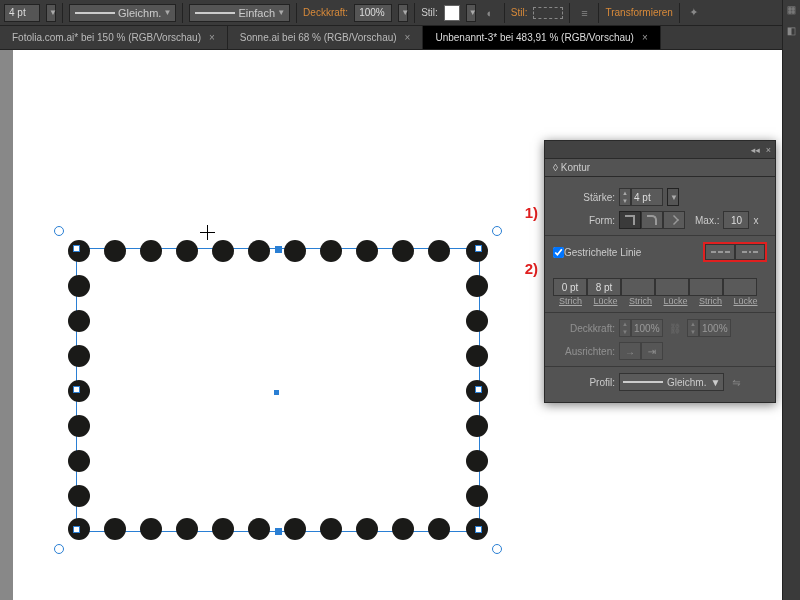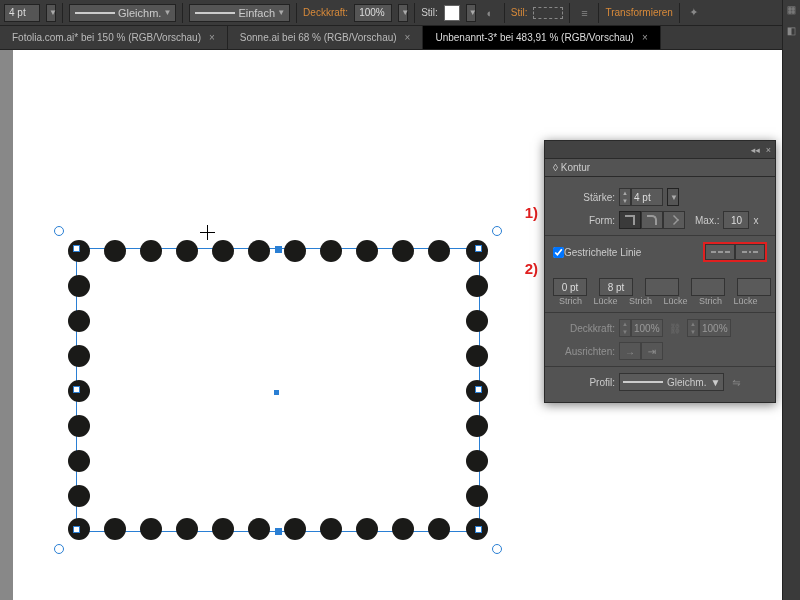--- a/index.html
+++ b/index.html
@@ -54,24 +54,24 @@
 .btn3 { display: flex; }
 .btn3 .b { width: 22px; height: 18px; background: #5a5a5a; border: 1px solid #333; display: flex; align-items: center; justify-content: center; cursor: pointer; }
 .btn3 .b.active { background: #3a3a3a; border-color: #222; }
 .btn3 .b.dis { opacity: 0.4; }
 .red-box { border: 2px solid #e02020 !important; position: relative; z-index: 5; }
 .cap-icon { width: 10px; height: 8px; border: 1px solid #999; }
 .cap-round { border-radius: 0 4px 4px 0; }
 .cap-proj { border-right: 3px solid #999; }
 .corner-icon { width: 10px; height: 10px; border-top: 2px solid #999; border-right: 2px solid #999; }
 .hr { height: 1px; background: #3a3a3a; margin: 6px -8px; }
-.dash-row { display: flex; gap: 12px; margin-top: 16px; }
+.dash-row { display: flex; gap: 0; margin-top: 16px; }
 .dash-field { width: 34px; height: 18px; background: #5a5a5a; border: 1px solid #333; color: #ddd; font-size: 10px; text-align: center; }
 .dash-labels { display: flex; font-size: 9px; color: #aaa; }
-.dash-labels span { width: 35px; text-align: center; }
+.dash-labels span { width: 35px; text-align: center; text-decoration: underline; }
 .arrow-dd { display: flex; align-items: center; background: #5a5a5a; border: 1px solid #333; height: 18px; width: 48px; padding: 0 3px; }
 .arrow-line { flex: 1; height: 1px; background: #ccc; }
 .arrow-dd .arrow { font-size: 7px; color: #aaa; margin-left: 3px; }
 .swap-icon { width: 16px; height: 16px; display: flex; align-items: center; justify-content: center; color: #888; }
 .check { display: flex; align-items: center; }
 .check input { width: 11px; height: 11px; }
 .dash-mode { display: flex; margin-left: auto; }
 .dash-mode .dm { width: 30px; height: 16px; background: #5a5a5a; border: 1px solid #333; display: flex; align-items: center; justify-content: center; gap: 2px; }
 .dash-mode .dm div { width: 5px; height: 2px; background: #999; }
 .profile-dd { display: flex; align-items: center; background: #5a5a5a; border: 1px solid #333; height: 18px; padding: 0 3px; gap: 4px; }

